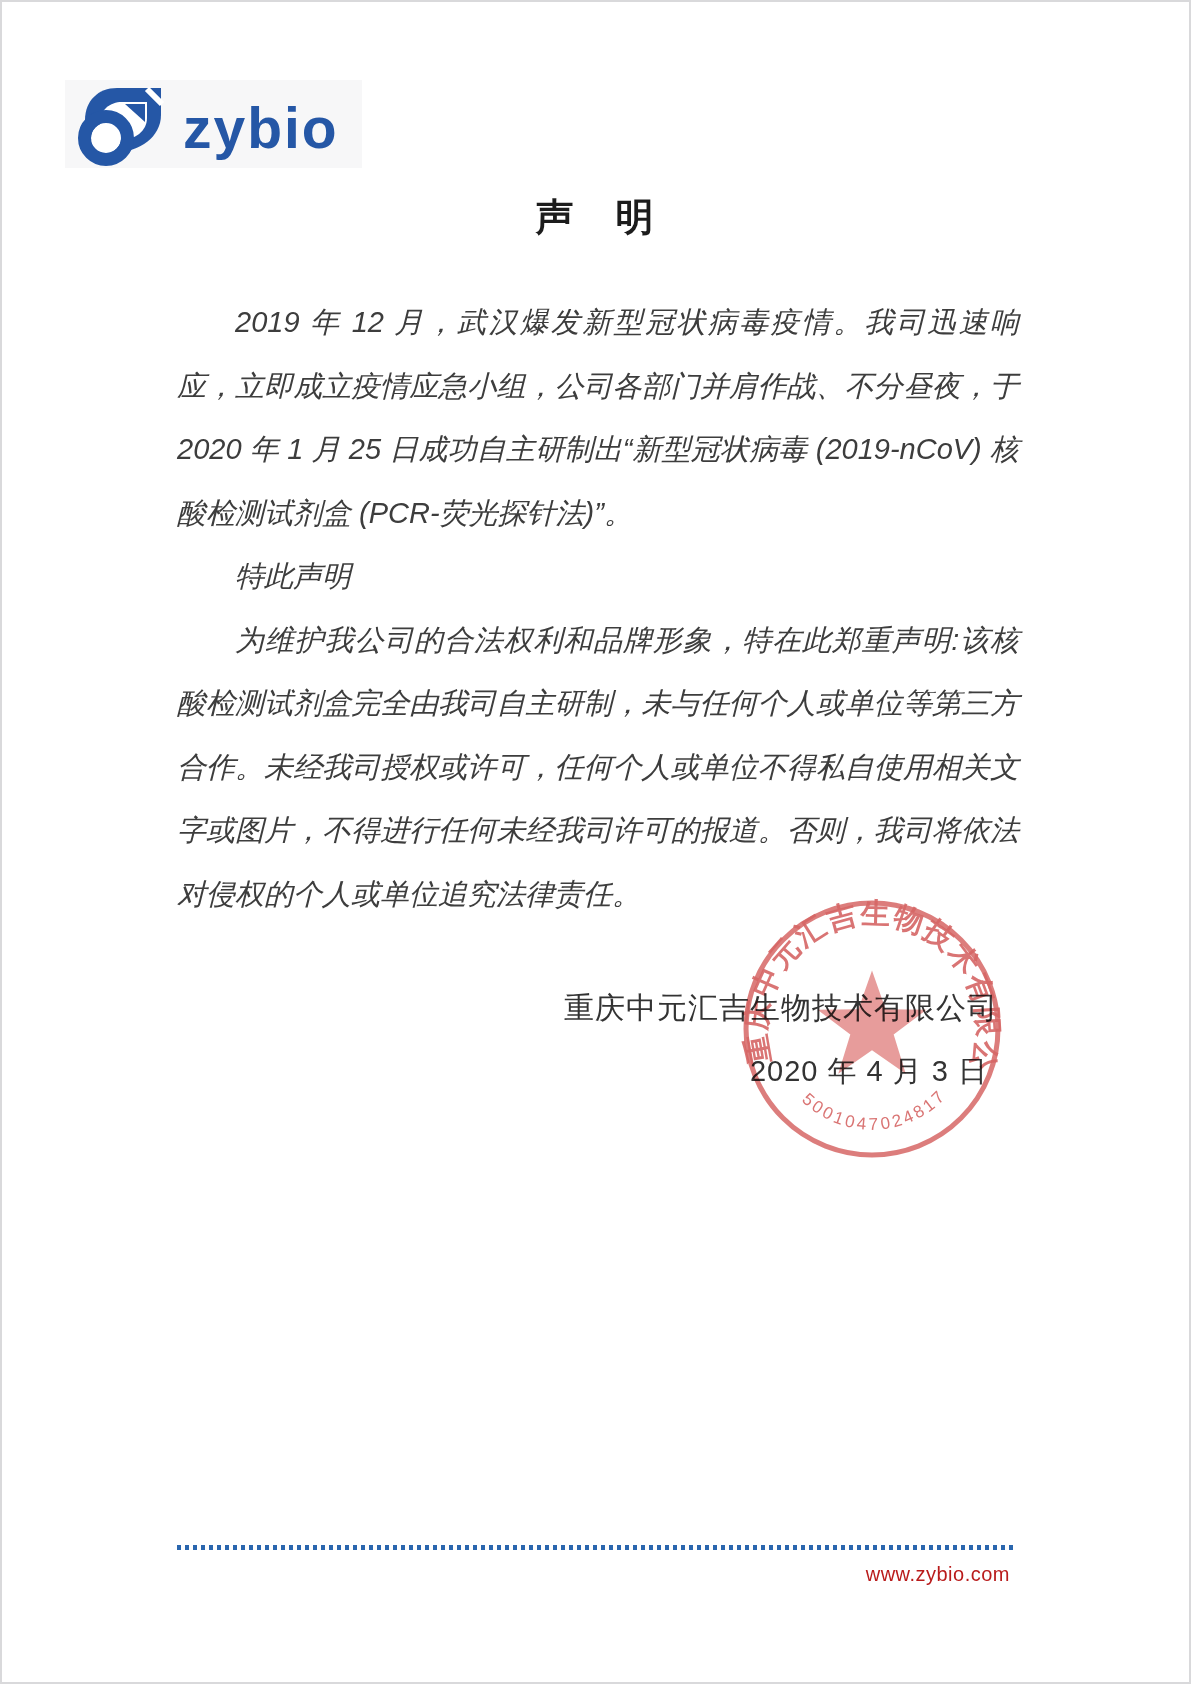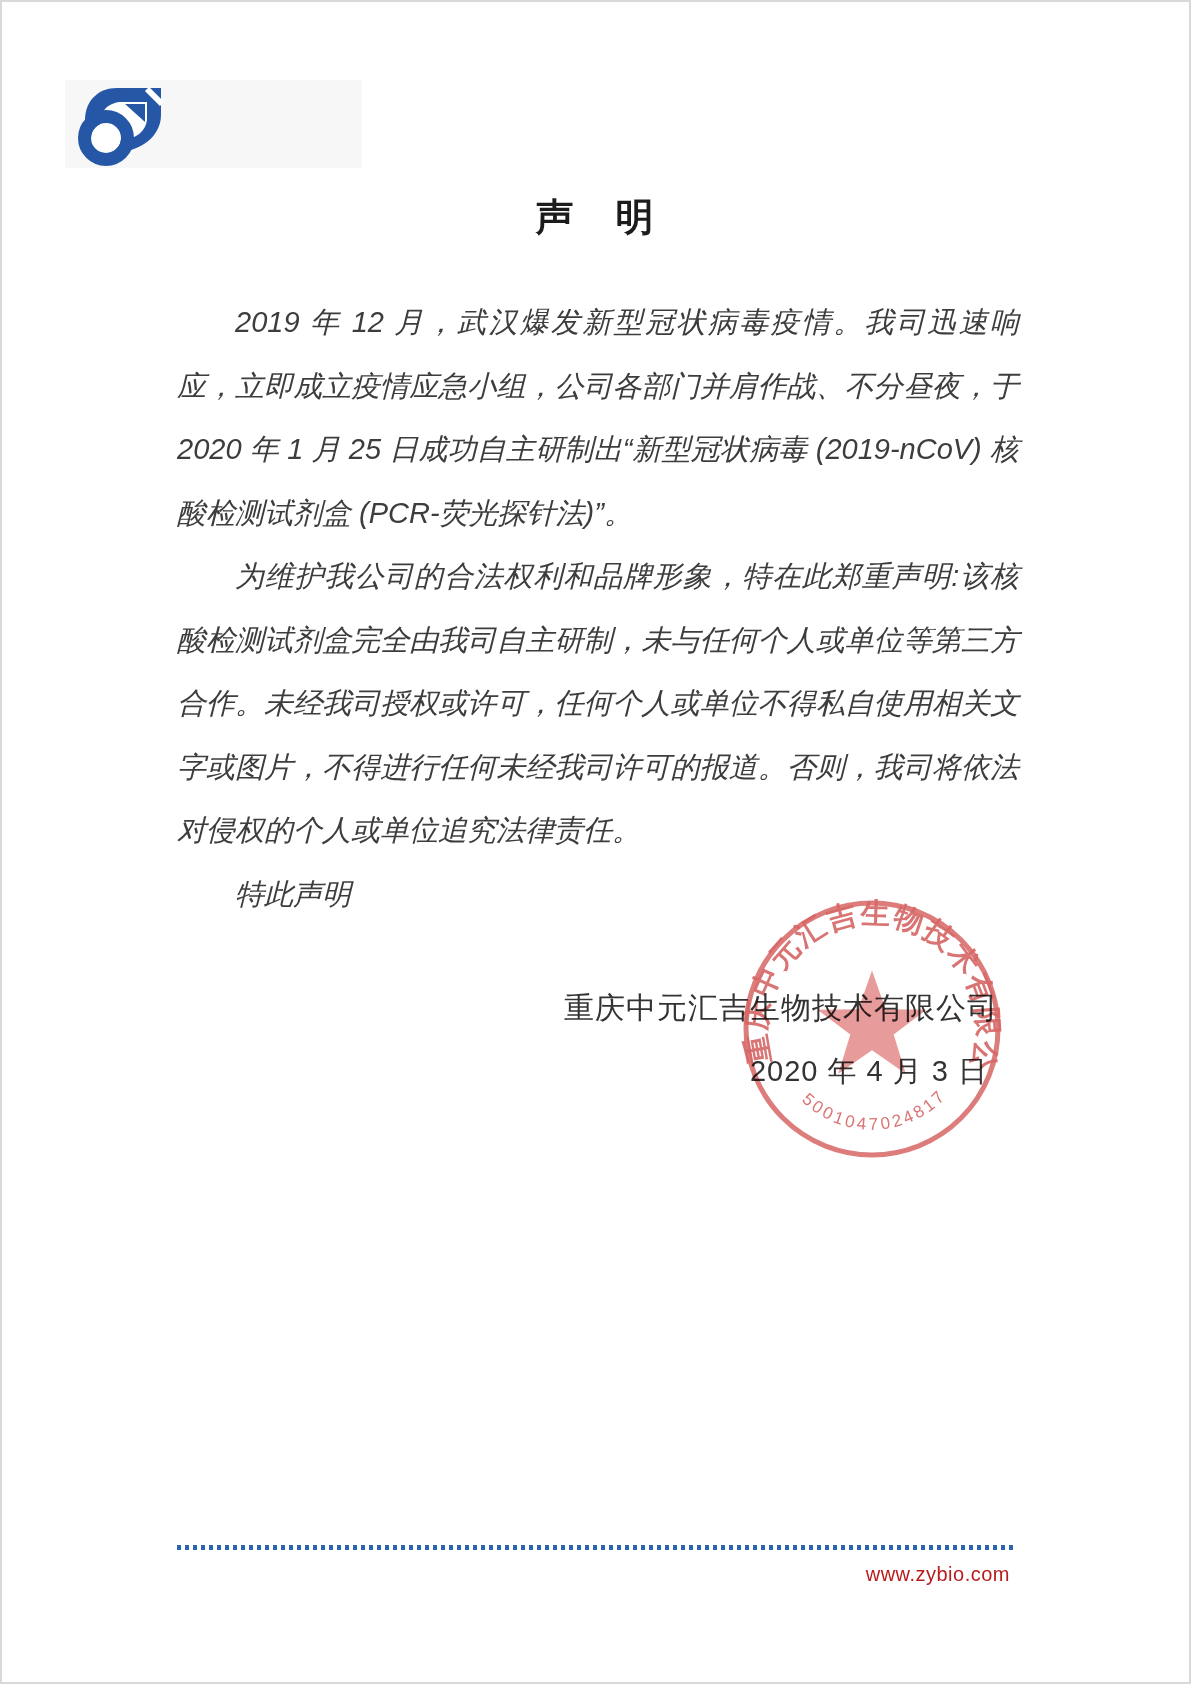--- a/index.html
+++ b/index.html
@@ -86,28 +86,29 @@
       <path d="M84,6 L40,6 C21,6 8,19 8,38 C8,57 21,70 40,70 C62,70 84,55 84,33 Z" fill="#2557a6"></path>
 
       <path d="M70,20 L45,20 C33,20 23,28 23,40 C23,51 32,58 43,58 C58,58 70,49 70,36 Z" fill="#ffffff"></path>
 
       <path d="M68,22 L68,40 L48,22 Z" fill="#2557a6"></path>
       <path d="M70,7 L85,22" stroke="#ffffff" stroke-width="6" fill="none"></path>
 
       <circle cx="29" cy="56" r="15" fill="#ffffff"></circle>
       <circle cx="29" cy="56" r="21.5" fill="none" stroke="#2557a6" stroke-width="13"></circle>
     </svg>
+    <div class="logo-word">zybio</div>
   </div>
 
   <div class="doc-title">声　明</div>
 
   <div class="body-text">
     <p>2019 年 12 月，武汉爆发新型冠状病毒疫情。我司迅速响应，立即成立疫情应急小组，公司各部门并肩作战、不分昼夜，于 2020 年 1 月 25 日成功自主研制出“新型冠状病毒 (2019-nCoV) 核酸检测试剂盒 (PCR-荧光探针法)”。</p>
+    <p>特此声明</p>
     <p>为维护我公司的合法权利和品牌形象，特在此郑重声明:该核酸检测试剂盒完全由我司自主研制，未与任何个人或单位等第三方合作。未经我司授权或许可，任何个人或单位不得私自使用相关文字或图片，不得进行任何未经我司许可的报道。否则，我司将依法对侵权的个人或单位追究法律责任。</p>
-    <p>特此声明</p>
   </div>
 
   <div class="sig-company">重庆中元汇吉生物技术有限公司</div>
   <div class="sig-date">2020 年 4 月 3 日</div>
 
   <svg class="stamp" viewBox="0 0 260 260" xmlns="http://www.w3.org/2000/svg">
     <defs>
       <path id="ringTop" d="M 31.3,165.9 A 105,105 0 1 1 228.7,165.9" fill="none"></path>
       <path id="ringBottom" d="M 48.1,187.4 A 100,100 0 0 0 211.9,187.4" fill="none"></path>
     </defs>

